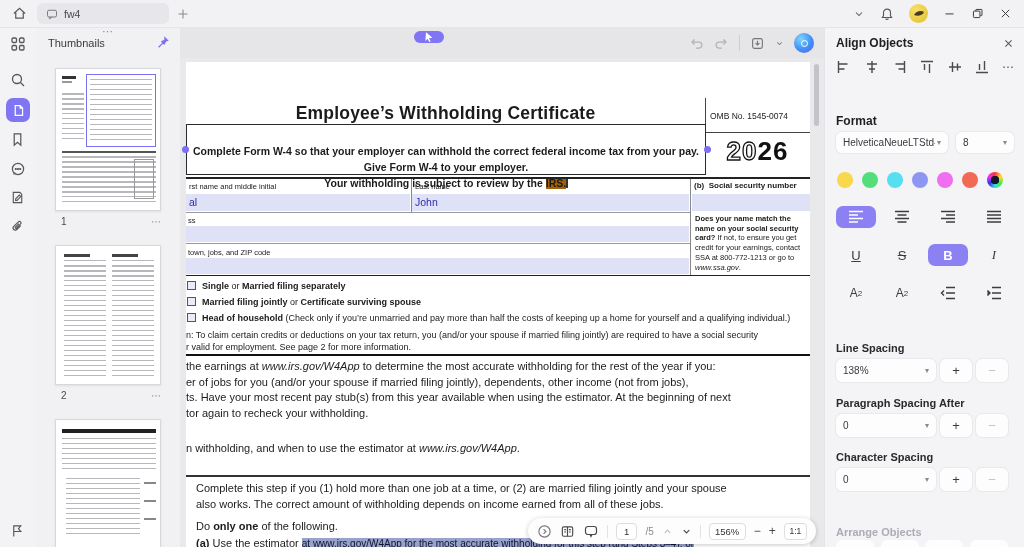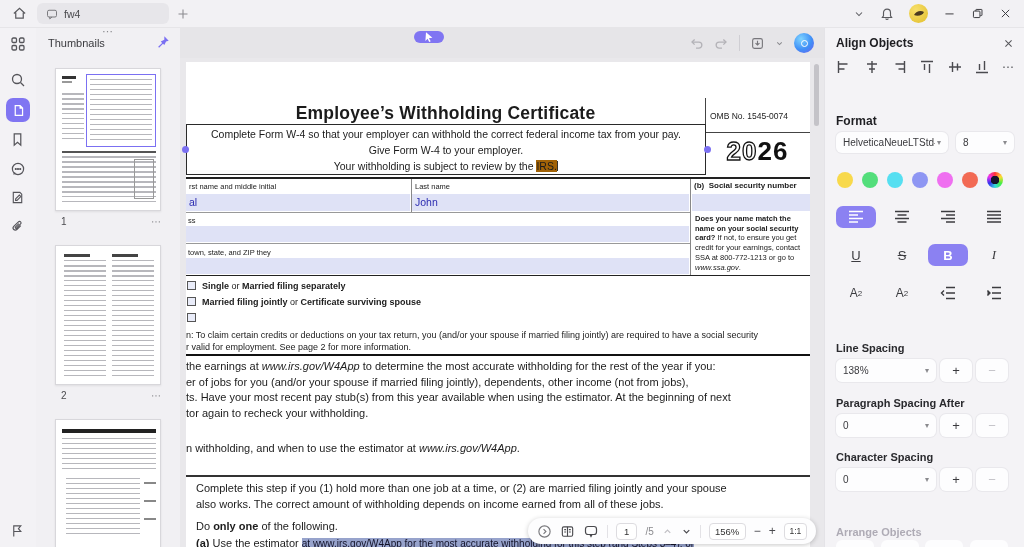--- a/index.html
+++ b/index.html
@@ -327,21 +327,21 @@
 
       <div class="abs doc-title" style="left:0;top:41px;width:519px;text-align:center">Employee’s Withholding Certificate</div>
 
       <div class="abs" style="left:519px;top:36px;width:1px;height:34px;background:#444"></div>
       <div class="abs" style="left:524px;top:49px;width:98px;font-size:8.5px;color:#222">OMB No. 1545-0074</div>
       <div class="abs" style="left:519px;top:70px;width:105px;height:1px;background:#444"></div>
       <div class="abs" style="left:519px;top:74px;width:105px;text-align:center;font-weight:bold;font-size:26px;letter-spacing:1px">
         <span style="color:#fff;-webkit-text-stroke:1.3px #111">20</span><span style="color:#111">26</span>
       </div>
 
-      <div class="abs" style="left:0;top:62px;width:520px;height:51px;border:1px solid #2a2a2a;text-align:center;font-weight:normal;font-size:10.5px;line-height:16px;padding-top:1px">
+      <div class="abs" style="left:0;top:62px;width:520px;height:51px;border:1px solid #2a2a2a;text-align:center;font-weight:bold;font-size:10.5px;line-height:16px;padding-top:18px">
         <div class="nw">Complete Form W-4 so that your employer can withhold the correct federal income tax from your pay.</div>
         <div>Give Form W-4 to your employer.</div>
         <div><span>Your withholding is subject to review by the </span><span class="hl">IRS.</span><span style="display:inline-block;width:1.5px;height:10px;background:#333;vertical-align:-1px"></span></div>
       </div>
 
       <div class="abs" style="left:0;top:115px;width:624px;height:2px;background:#222"></div>
       <div class="abs" style="left:225px;top:117px;width:1px;height:33px;background:#888"></div>
       <div class="abs" style="left:504px;top:117px;width:1px;height:96px;background:#888"></div>
       <div class="abs lbl nw" style="left:3px;top:120px;width:215px">rst name and middle initial</div>
       <div class="abs lbl" style="left:229px;top:120px">Last name</div>
@@ -352,33 +352,34 @@
       <div class="abs band" style="left:226px;top:132px;width:277px;height:17px"></div>
       <div class="abs band" style="left:505.5px;top:132px;width:118.5px;height:17px"></div>
       <div class="abs navy" style="left:3px;top:134px">al</div>
       <div class="abs navy" style="left:229px;top:134px">John</div>
 
       <div class="abs" style="left:0;top:150px;width:504px;height:1px;background:#999"></div>
       <div class="abs lbl" style="left:2px;top:154px">ss</div>
       <div class="abs band" style="left:0;top:164px;width:503px;height:16px"></div>
 
       <div class="abs" style="left:0;top:181px;width:504px;height:1px;background:#999"></div>
-      <div class="abs lbl" style="left:2px;top:186px">town, state, and ZIP they</div>
+      <div class="abs lbl" style="left:2px;top:186px">town, jobs, and ZIP code</div>
       <div class="abs band" style="left:0;top:196px;width:503px;height:16px"></div>
 
       <div class="abs" style="left:509px;top:152px;width:113px;font-size:7.5px;line-height:9.7px;color:#1a1a1a">
         <b>Does your name match the name on your social security card?</b><span> If not, to ensure you get credit for your earnings, contact SSA at 800-772-1213 or go to </span><i>www.ssa.gov</i><span>.</span>
       </div>
       <div class="abs" style="left:0;top:213px;width:624px;height:1px;background:#222"></div>
 
       <span class="cb" style="left:1px;top:219px"></span>
       <div class="abs cbl nw" style="left:16px;top:219px;width:600px"><b>Single</b><span> or </span><b>Married filing separately</b></div>
       <span class="cb" style="left:1px;top:235px"></span>
       <div class="abs cbl nw" style="left:16px;top:235px;width:600px"><b>Married filing jointly</b><span> or </span><b>Certificate surviving spouse</b></div>
       <span class="cb" style="left:1px;top:251px"></span>
+      <div class="abs cbl nw" style="left:16px;top:251px;width:608px"><b>Head of household</b><span> (Check only if you’re unmarried and pay more than half the costs of keeping up a home for yourself and a qualifying individual.)</span></div>
 
       <div class="abs cbl nw" style="left:0;top:268px;width:624px">n: To claim certain credits or deductions on your tax return, you (and/or your spouse if married filing jointly) are required to have a social security</div>
       <div class="abs cbl nw" style="left:0;top:280px;width:624px">r valid for employment. See page 2 for more information.</div>
       <div class="abs" style="left:0;top:292px;width:624px;height:2px;background:#111"></div>
 
       <div class="abs est" style="left:0;top:297px;width:624px">
         <div class="nw"><span> the earnings at </span><i>www.irs.gov/W4App</i><span> to determine the most accurate withholding for the rest of the year if you:</span></div>
         <div class="nw">er of jobs for you (and/or your spouse if married filing jointly), dependents, other income (not from jobs),</div>
         <div class="nw">ts. Have your most recent pay stub(s) from this year available when using the estimator. At the beginning of next</div>
         <div class="nw">tor again to recheck your withholding.</div>

